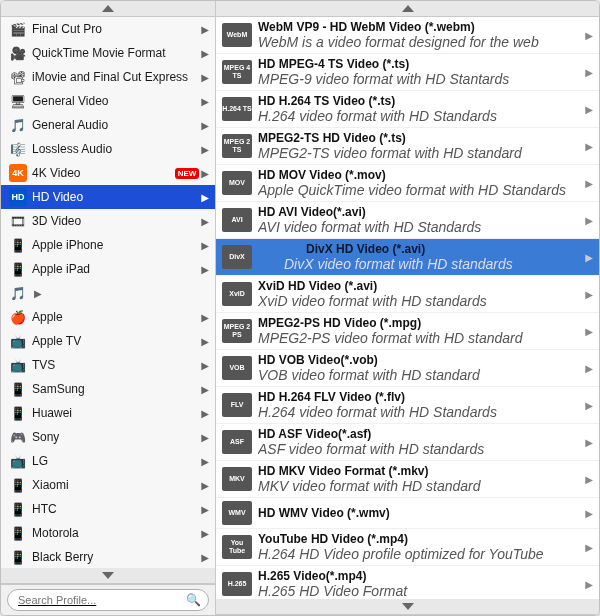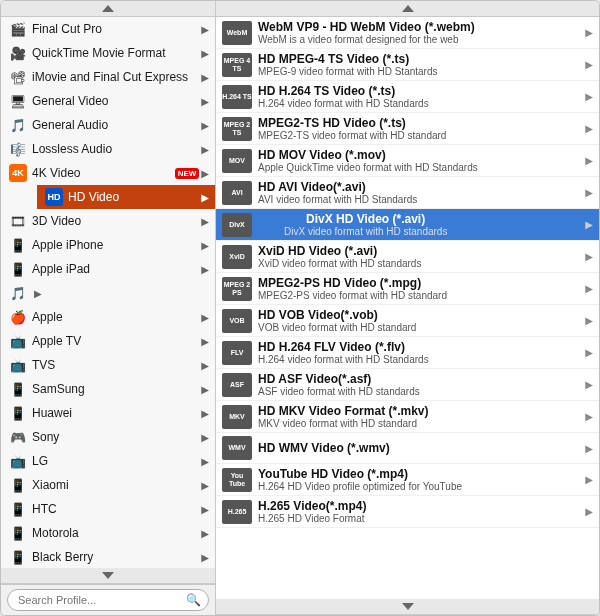--- a/index.html
+++ b/index.html
@@ -74,21 +74,21 @@
     .list-area::-webkit-scrollbar-thumb { background: #b0b0b0; border-radius: 4px; }
     .left-item {
       display: flex;
       align-items: center;
       padding: 3px 6px 3px 8px;
       cursor: pointer;
       white-space: nowrap;
       color: #1a1a1a;
       position: relative;
     }
-    .left-item.selected { background: #c2410c; color: #fff; margin-left: 36px; }
+    .left-item.selected { background: #1d4ed8; color: #fff; }
     .left-item .item-icon {
       width: 18px;
       height: 18px;
       margin-right: 5px;
       flex-shrink: 0;
       display: flex;
       align-items: center;
       justify-content: center;
       font-size: 13px;
     }
@@ -143,27 +143,28 @@
       overflow: hidden;
     }
     .right-item .title {
       font-size: 12px;
       font-weight: 600;
       color: #111;
       white-space: nowrap;
       overflow: hidden;
       text-overflow: ellipsis;
     }
-    .right-item.selected .title { color: #ffffff; padding-left: 48px; }
+    .right-item.selected .title { color: #0f172a; padding-left: 48px; }
     .right-item .subtitle {
-      font-size: 10px;
+      font-size: 14px;
       color: #555;
       white-space: nowrap;
       overflow: hidden;
       text-overflow: ellipsis;
+      font-style: italic;
     }
     .right-item.selected .subtitle { color: #dde; margin-left: 26px; }
     .right-item .arrow {
       font-size: 10px;
       color: #888;
       margin-left: 3px;
       flex-shrink: 0;
     }
     .right-item.selected .arrow { color: #ccc; }
     .bottom-bar {
@@ -182,20 +183,21 @@
       padding: 0 24px 0 10px;
       font-size: 11px;
       background: #fff;
       outline: none;
     }
     .bottom-bar-wrapper {
       position: relative;
       display: flex;
       align-items: center;
       width: 100%;
+      text-decoration: underline;
     }
     .thumb-webm { background: #1a237e; font-size: 6px; }
     .thumb-ts { background: #4a4a4a; }
     .thumb-264 { background: #3a3a3a; }
     .thumb-mpeg2 { background: #444; }
     .thumb-mov { background: #555; }
     .thumb-avi { background: #3d5a80; }
     .thumb-divx { background: #5c3317; }
     .thumb-xvid { background: #333; }
     .thumb-vob { background: #3a3a3a; }

